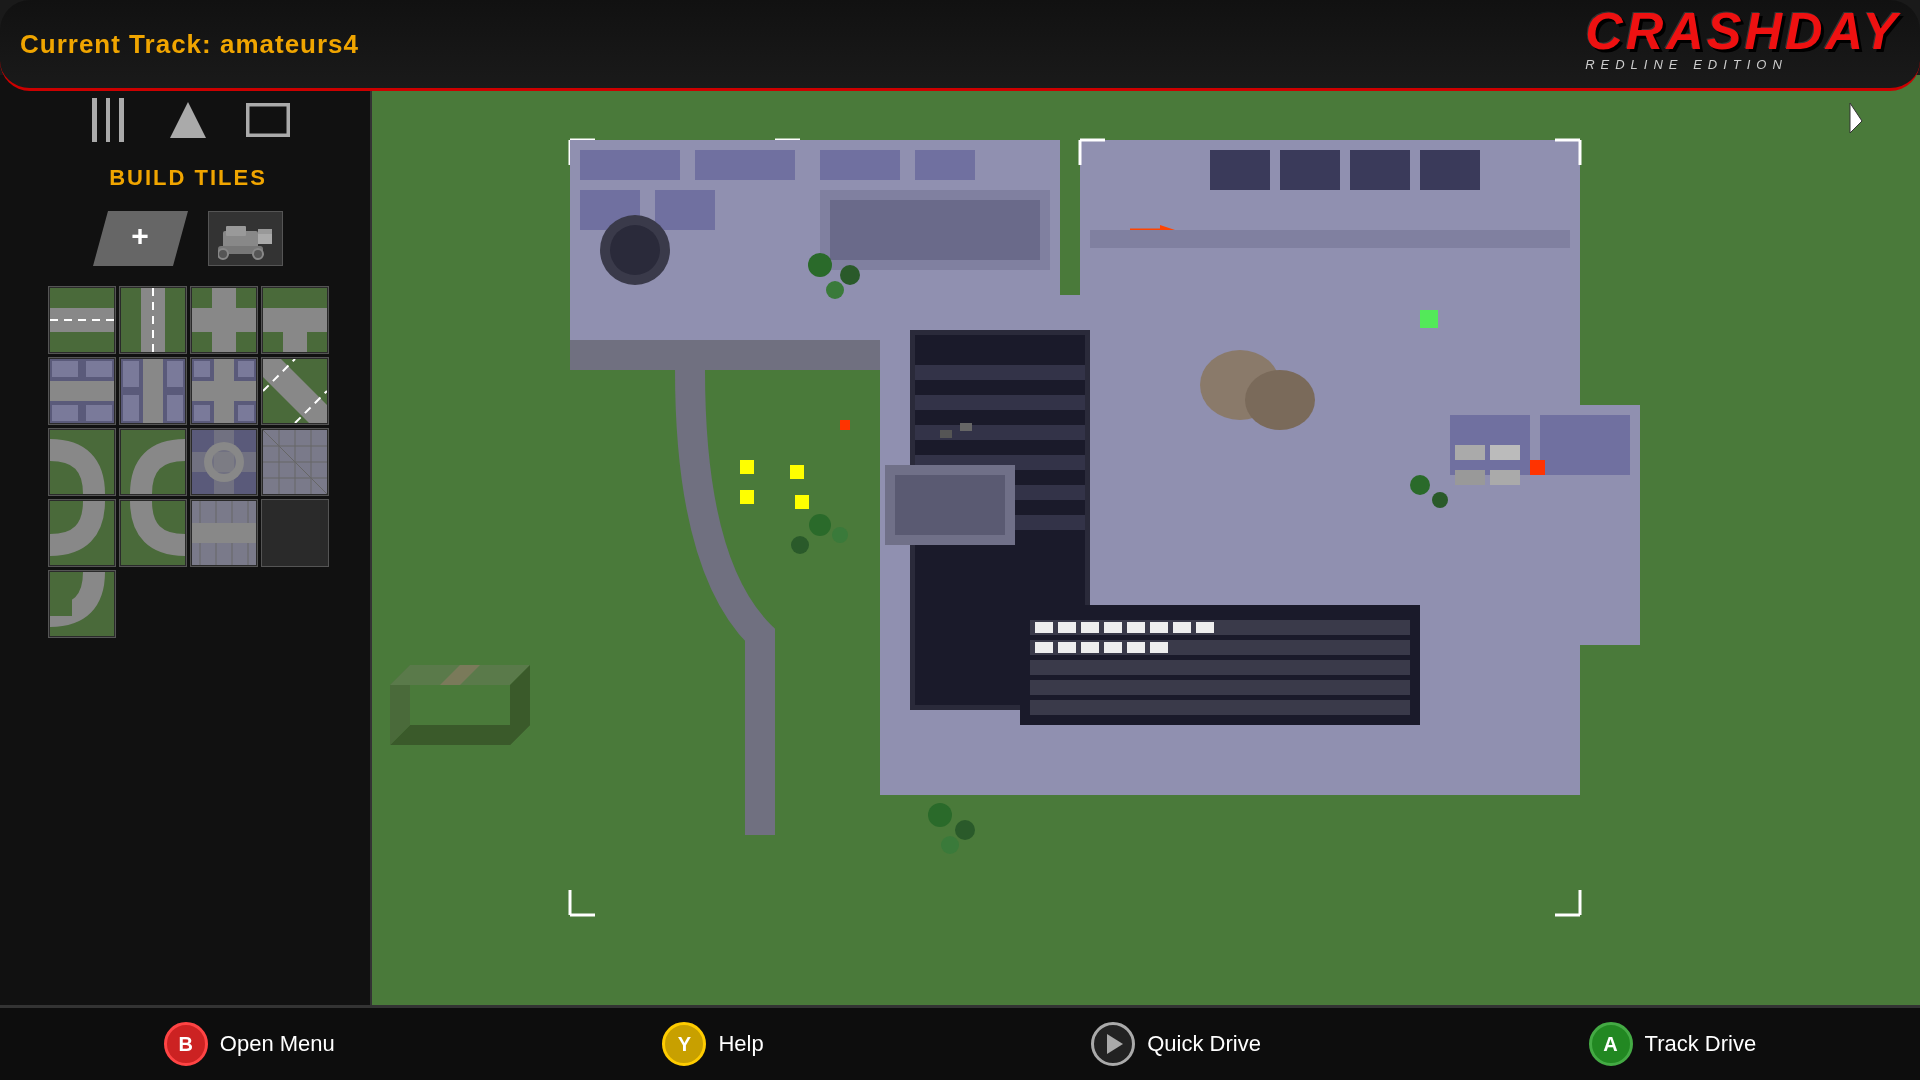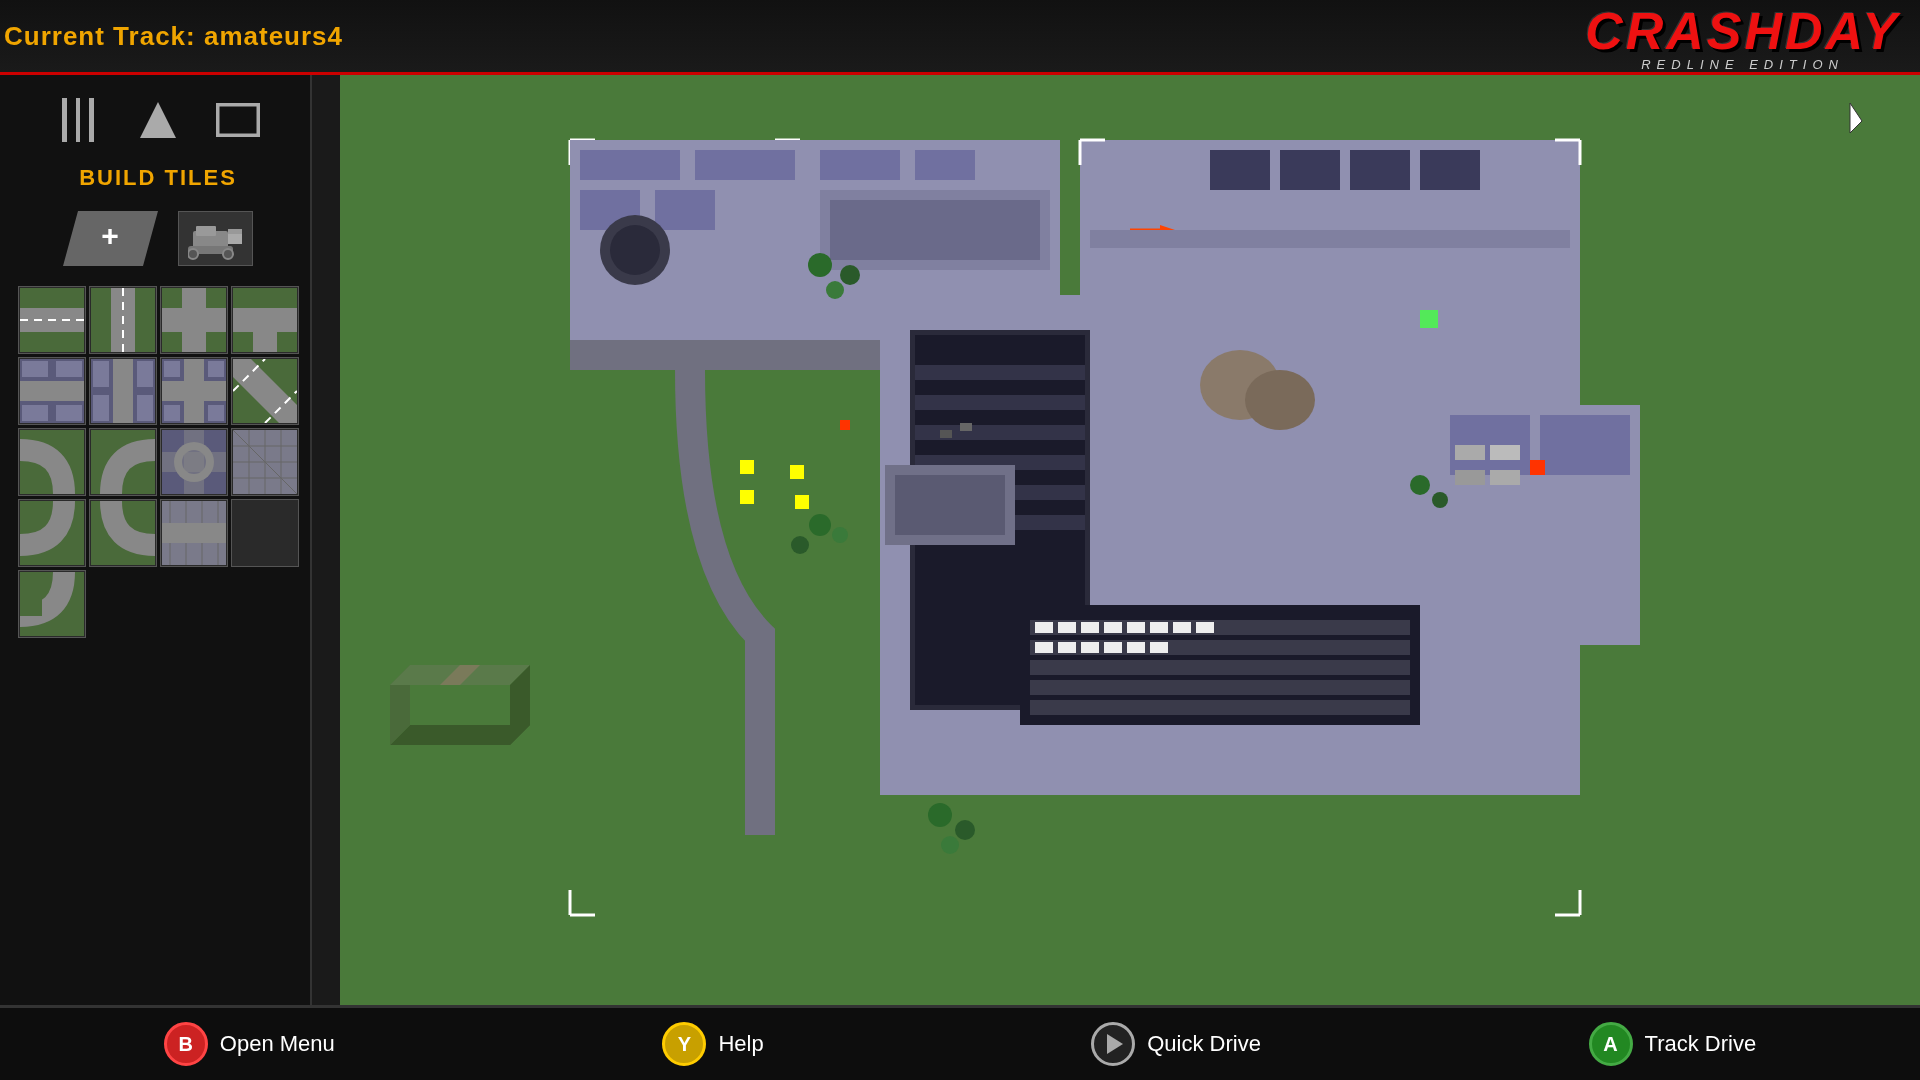--- a/index.html
+++ b/index.html
@@ -9,28 +9,29 @@
       background: #1a1a1a;
       font-family: Arial, sans-serif;
       overflow: hidden;
       position: relative;
     }
 
     
     #top-bar {
       position: absolute;
       top: 0; left: 0; right: 0;
-      height: 75px;
+      height: 91px;
       background: linear-gradient(180deg, #111 0%, #1a1a1a 100%);
       border-bottom: 3px solid #cc0000;
       display: flex;
       align-items: center;
       justify-content: space-between;
-      padding: 0 4px;
+      padding: 0 20px;
       z-index: 10;
+      border-radius: 30px;
     }
 
     #current-track-label {
       color: #f0a500;
       font-size: 26px;
       font-weight: bold;
       letter-spacing: 1px;
     }
 
     #crashday-logo {
@@ -50,29 +51,29 @@
       text-shadow: 3px 3px 0 #000, -1px -1px 0 #fff2;
       line-height: 1;
       font-family: Impact, Arial Black, sans-serif;
     }
 
     #crashday-logo .sub-text {
       font-size: 13px;
       color: #ccc;
       letter-spacing: 6px;
       font-style: italic;
-      text-align: center;
+      text-align: left;
     }
 
     
     #sidebar {
       position: absolute;
       top: 75px;
       left: 0;
-      width: 312px;
+      width: 372px;
       height: 955px;
       background: #111;
       border-right: 2px solid #333;
       z-index: 5;
       padding-left: 6px;
     }
 
     
     #tool-icons {
       display: flex;

